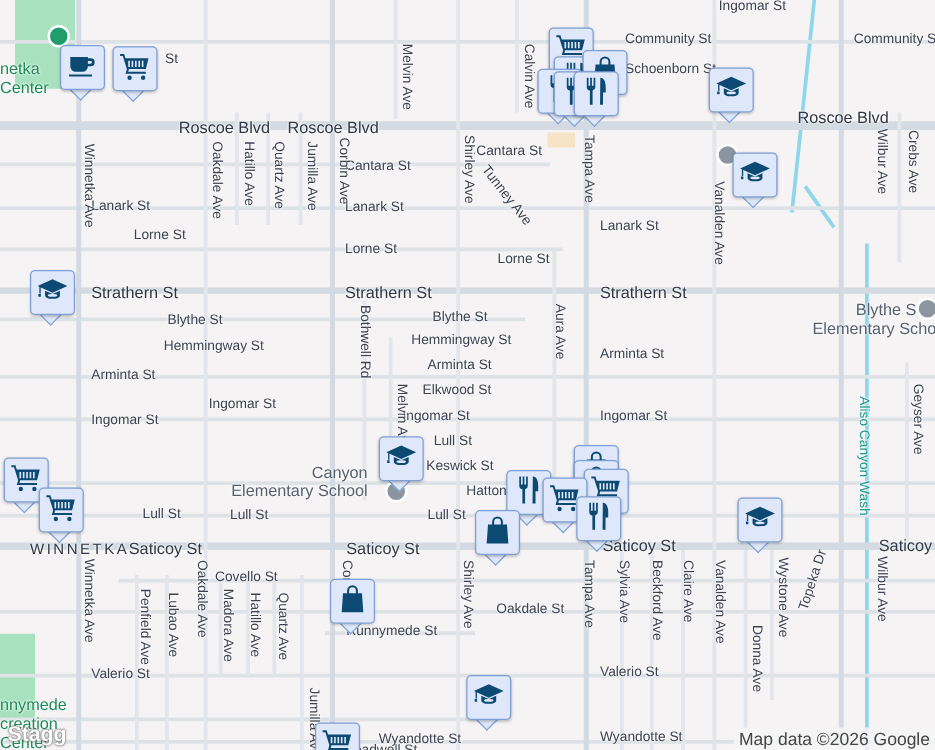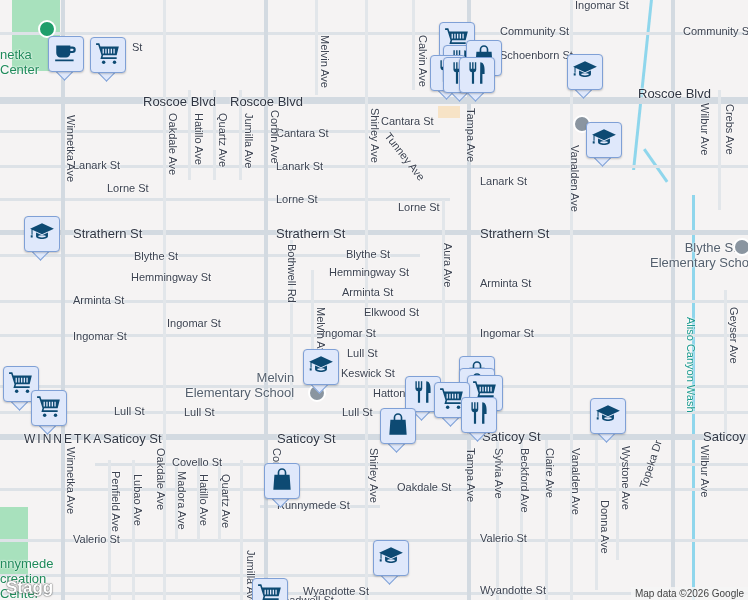--- a/index.html
+++ b/index.html
@@ -16,21 +16,21 @@
   .lbl.poi { color:#55606e; font-size:13px; line-height:15px; }
   .lbl.green { color:#1f8a5a; font-size:13px; line-height:15px;margin-top:28px; }
   .lbl.water-l { color:#1a9a8e; }
   .lbl.city { font-size:12px; letter-spacing:2px; color:#2f3542; font-weight:normal; }
   .marker { position:absolute; width:36px; height:44px; }
   .marker .box { position:absolute; left:0; top:0; width:34px; height:34px; background:#dfe8fb; border:1px solid #7fa0d6; border-radius:4px; display:flex; align-items:center; justify-content:center; box-shadow:0 1px 2px rgba(0,0,0,.2); }
   .marker .tip { position:absolute; left:10px; top:29px; width:12px; height:12px; background:#dfe8fb; border-right:1px solid #7fa0d6; border-bottom:1px solid #7fa0d6; transform:rotate(45deg); }
   .marker svg { width:26px; height:26px; fill:#0d4a73; }
   .poi-dot { position:absolute; width:14px; height:14px; border-radius:50%; background:#8a95a0; border:2px solid #fff; }
   .poi-dot.green { background:#1f9e6b; }
-  .attrib { position:absolute; right:0; bottom:0; background:rgba(245,245,245,.85); font-size:10px; color:#444; padding:1px 4px; }
+  .attrib { position:absolute; right:0; bottom:0; background:rgba(245,245,245,.85); font-size:14px; color:#444; padding:1px 4px; }
   .glogo { position:absolute; left:6px; bottom:2px; font-size:17px; font-weight:bold; color:#fff; text-shadow:0 0 2px #666,0 0 1px #333; }
 </style>
 </head>
 <body>
 
 <div id="map">
 
   <div class="park" style="left:12px;top:0;width:48px;height:71px;"></div>
   <div class="park" style="left:0;top:507px;width:28px;height:70px;"></div>
 
@@ -110,21 +110,21 @@
       <span class="lbl big" style="left: 73px; top: 226px;">Strathern St</span>
       <span class="lbl big" style="left: 276px; top: 226px;">Strathern St</span>
       <span class="lbl big" style="left: 480px; top: 226px;">Strathern St</span>
       <span class="lbl " style="left: 134px; top: 250px;">Blythe St</span>
       <span class="lbl " style="left: 346px; top: 248px;">Blythe St</span>
       <span class="lbl " style="left: 131px; top: 271px;">Hemmingway St</span>
       <span class="lbl " style="left: 329px; top: 266px;">Hemmingway St</span>
       <span class="lbl " style="left: 73px; top: 294px;">Arminta St</span>
       <span class="lbl " style="left: 342px; top: 286px;">Arminta St</span>
       <span class="lbl " style="left: 480px; top: 277px;">Arminta St</span>
-      <span class="lbl " style="left: 364px; top: 306px;">Elkwood St</span>
+      <span class="lbl " style="left: 338px; top: 306px;">Elkwood St</span>
       <span class="lbl " style="left: 167px; top: 317px;">Ingomar St</span>
       <span class="lbl " style="left: 73px; top: 330px;">Ingomar St</span>
       <span class="lbl " style="left: 322px; top: 327px;">Ingomar St</span>
       <span class="lbl " style="left: 480px; top: 327px;">Ingomar St</span>
       <span class="lbl " style="left: 347px; top: 347px;">Lull St</span>
       <span class="lbl " style="left: 341px; top: 367px;">Keswick St</span>
       <span class="lbl " style="left: 373px; top: 387px;">Hatton St</span>
       <span class="lbl " style="left: 114px; top: 405px;">Lull St</span>
       <span class="lbl " style="left: 184px; top: 406px;">Lull St</span>
       <span class="lbl " style="left: 342px; top: 406px;">Lull St</span>
@@ -174,21 +174,21 @@
       <span class="lbl v" style="left: 582px; top: 448px;">Vanalden Ave</span>
       <span class="lbl v" style="left: 611px; top: 500px;">Donna Ave</span>
       <span class="lbl v" style="left: 632px; top: 446px;">Wystone Ave</span>
       <span class="lbl v" style="left: 711px; top: 445px;">Wilbur Ave</span>
       <span class="lbl " style="left: 392px; top: 130px; transform-origin: 0px 0px; transform: rotate(52deg);">Tunney Ave</span>
       <span class="lbl " style="left: 637px; top: 486px; transform-origin: 0px 0px; transform: rotate(-72deg);">Topeka Dr</span>
       <span class="lbl green" style="left: 0px; top: 19px; white-space: pre; text-align: left;">netka
 Center</span>
       <span class="lbl poi" style="left: 650px; top: 240px; white-space: pre; text-align: right;">Blythe Street
 Elementary School</span>
-      <span class="lbl poi" style="left: 185px; top: 370px; white-space: pre; text-align: right;">Melvin
+      <span class="lbl poi" style="left: 185px; top: 370px; white-space: pre; text-align: right;">Canyon
 Elementary School</span>
       <span class="lbl green" style="left: 0px; top: 528px; white-space: pre; text-align: left;">nnymede
 creation
 Center</span>
       <span class="lbl water-l v" style="left: 697px; top: 317px;">Aliso Canyon Wash</span>
       <span class="lbl city" style="left: 24px; top: 432px;">WINNETKA</span>
     </div>
 
   <div class="poi-dot green" style="left:38px;top:20px;"></div>
   <div class="poi-dot" style="left:733px;top:238px;"></div>

